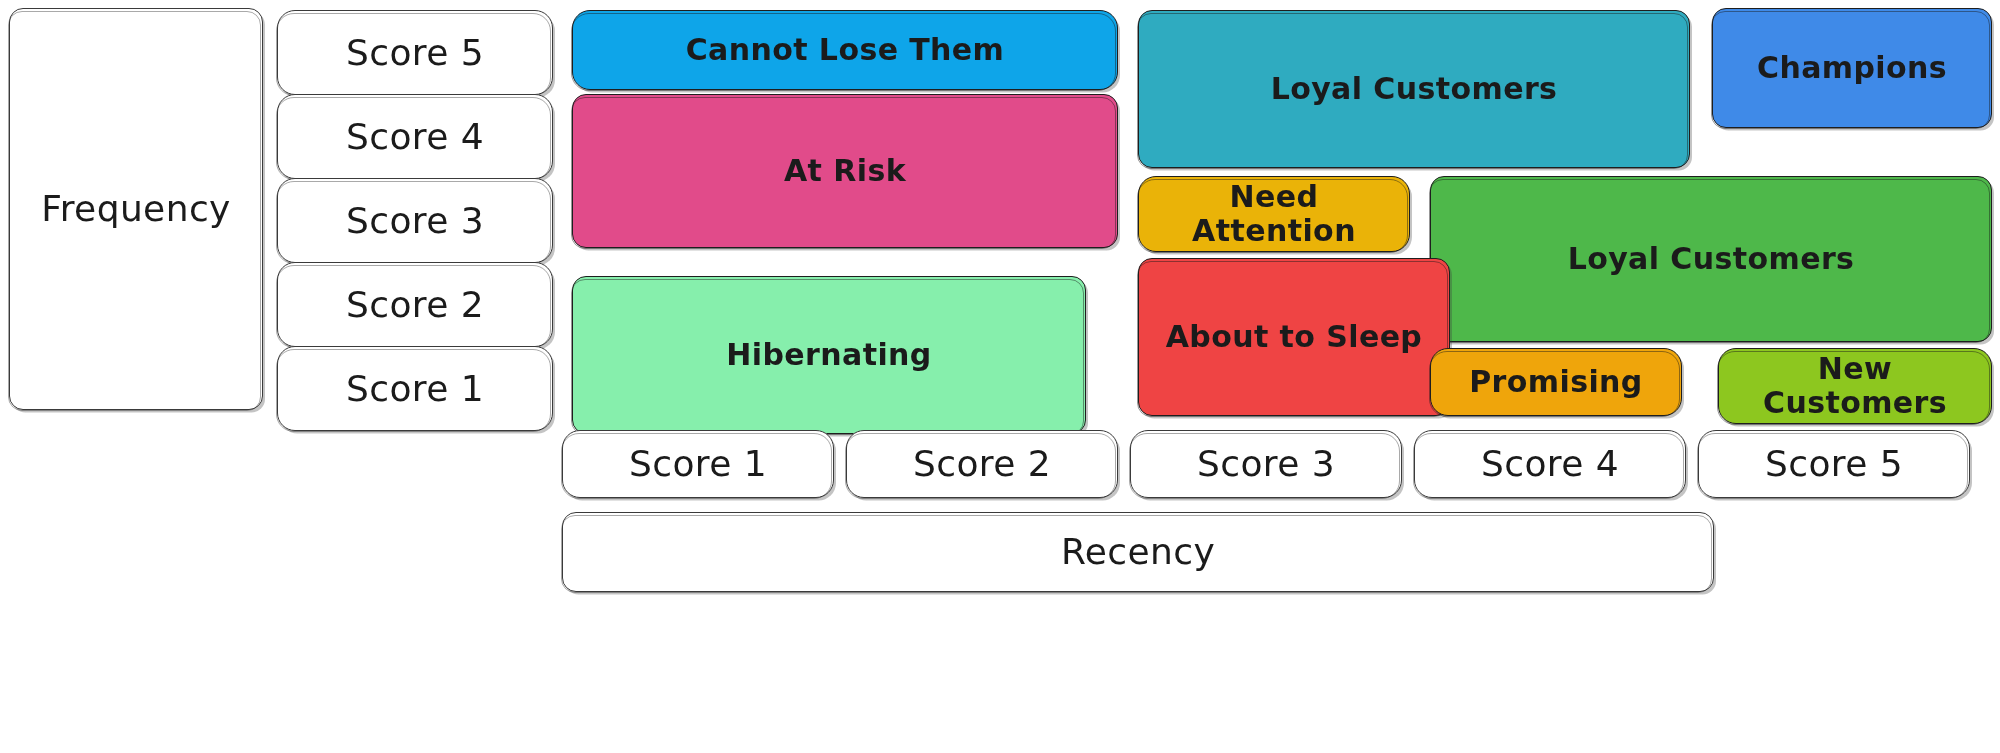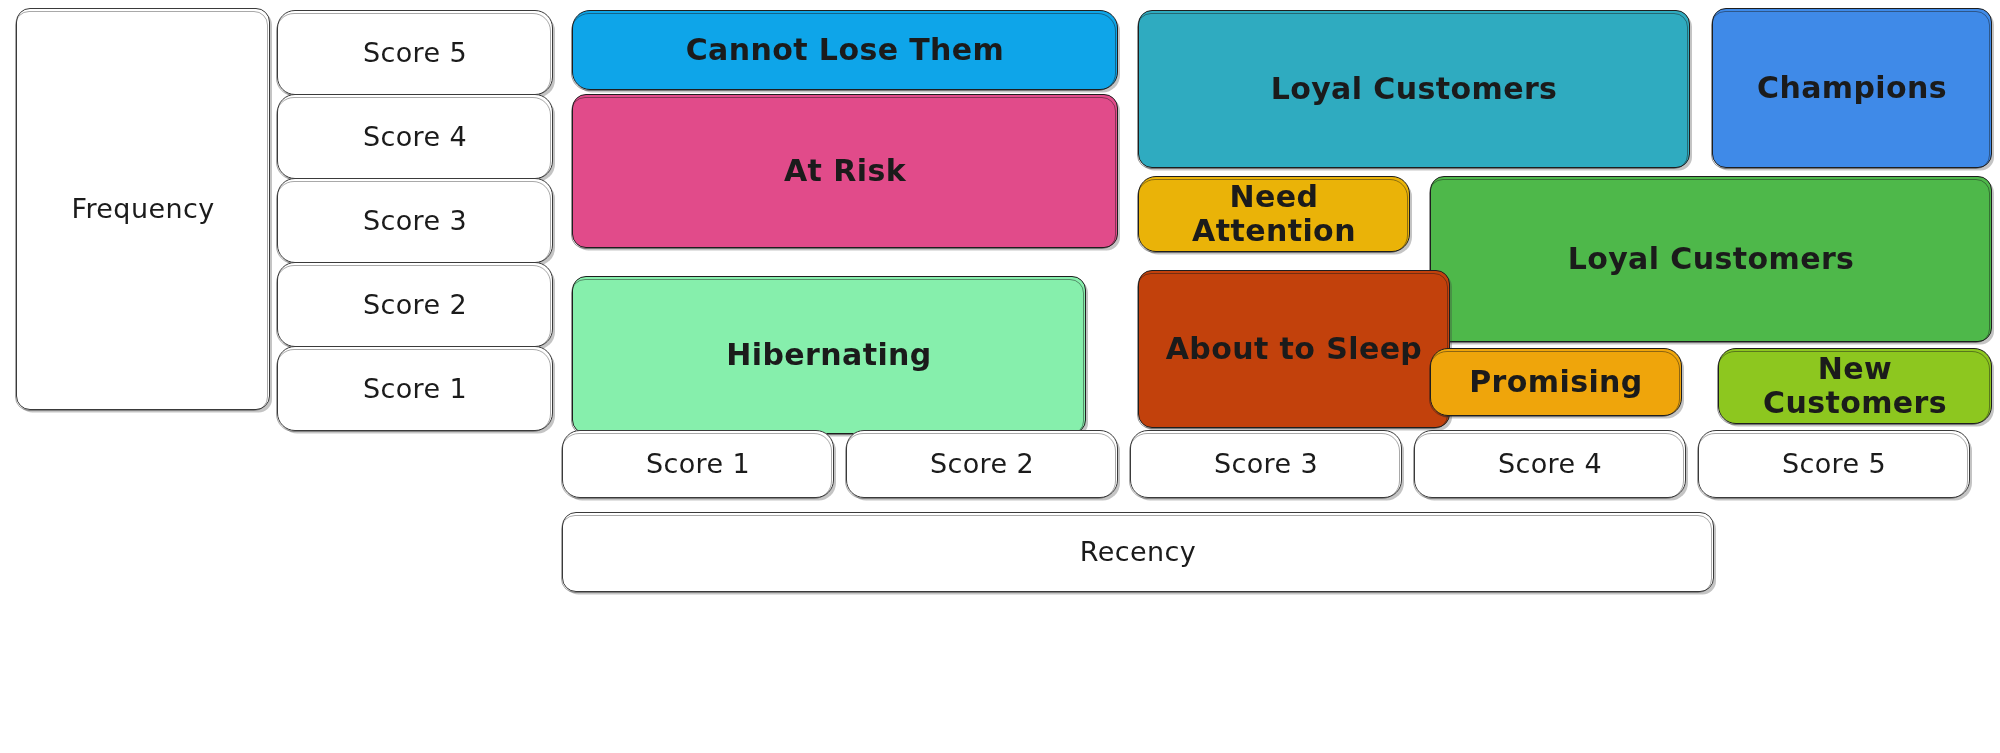--- a/index.html
+++ b/index.html
@@ -33,21 +33,21 @@
     letter-spacing: 0.4px;
     line-height: 1.15;
     padding: 4px 10px;
     box-shadow: 2.5px 3px 0 -0.5px rgba(60,60,60,0.30);
   }
   .box.plain {
     background: #ffffff;
     border-color: #3a3a3a;
   }
   .box.axis {
-    font-size: 27px;
+    font-size: 36px;
   }
   .box.seg {
     font-weight: 700;
     border-color: #1e1e1e;
   }
   .box.small-r {
     border-radius: 18px;
   }
   
   .box::after {
@@ -63,43 +63,43 @@
   }
   .box.seg::after {
     border-color: rgba(25,25,25,0.45);
   }
 </style>
 </head>
 <body>
 
 <div id="canvas">
 
-  <div class="box plain axis" style="left:16px; top:8px; width:254px; height:402px;">Frequency</div>
+  <div class="box plain axis" style="left:9px; top:8px; width:254px; height:402px;">Frequency</div>
 
   <div class="box plain axis small-r" style="left:277px; top:10px; width:276px; height:85px;">Score 5</div>
   <div class="box plain axis small-r" style="left:277px; top:94px; width:276px; height:85px;">Score 4</div>
   <div class="box plain axis small-r" style="left:277px; top:178px; width:276px; height:85px;">Score 3</div>
   <div class="box plain axis small-r" style="left:277px; top:262px; width:276px; height:85px;">Score 2</div>
   <div class="box plain axis small-r" style="left:277px; top:346px; width:276px; height:85px;">Score 1</div>
 
   <div class="box seg small-r" style="left:572px; top:10px; width:546px; height:80px; background:#0ea5e9;text-align:right;">Cannot Lose Them</div>
 
   <div class="box seg" style="left:572px; top:94px; width:546px; height:154px; background:#e14b8a;">At Risk</div>
 
   <div class="box seg" style="left:572px; top:276px; width:514px; height:158px; background:#86efac;">Hibernating</div>
 
   <div class="box seg" style="left:1138px; top:10px; width:552px; height:158px; background:#2fabc0;">Loyal Customers</div>
 
-  <div class="box seg" style="left:1712px; top:8px; width:280px; height:160px; background:#3f8ae8;text-align:right;">Champions</div>
+  <div class="box seg" style="left:1712px; top:8px; width:280px; height:120px; background:#3f8ae8;text-align:right;">Champions</div>
 
   <div class="box seg small-r" style="left:1138px; top:176px; width:272px; height:76px; background:#eab308;">Need Attention</div>
 
   <div class="box seg" style="left:1430px; top:176px; width:562px; height:166px; background:#4eb84a;">Loyal Customers</div>
 
-  <div class="box seg" style="left:1138px; top:270px; width:312px; height:158px; background:#c2410c;">About to Sleep</div>
+  <div class="box seg" style="left:1138px; top:258px; width:312px; height:158px; background:#ef4444;">About to Sleep</div>
 
   <div class="box seg small-r" style="left:1430px; top:348px; width:252px; height:68px; background:#efa50b;">Promising</div>
 
   <div class="box seg small-r" style="left:1718px; top:348px; width:274px; height:76px; background:#8dc71f;">New Customers</div>
 
   <div class="box plain axis small-r" style="left:562px; top:430px; width:272px; height:68px;">Score 1</div>
   <div class="box plain axis small-r" style="left:846px; top:430px; width:272px; height:68px;">Score 2</div>
   <div class="box plain axis small-r" style="left:1130px; top:430px; width:272px; height:68px;">Score 3</div>
   <div class="box plain axis small-r" style="left:1414px; top:430px; width:272px; height:68px;">Score 4</div>
   <div class="box plain axis small-r" style="left:1698px; top:430px; width:272px; height:68px;">Score 5</div>

